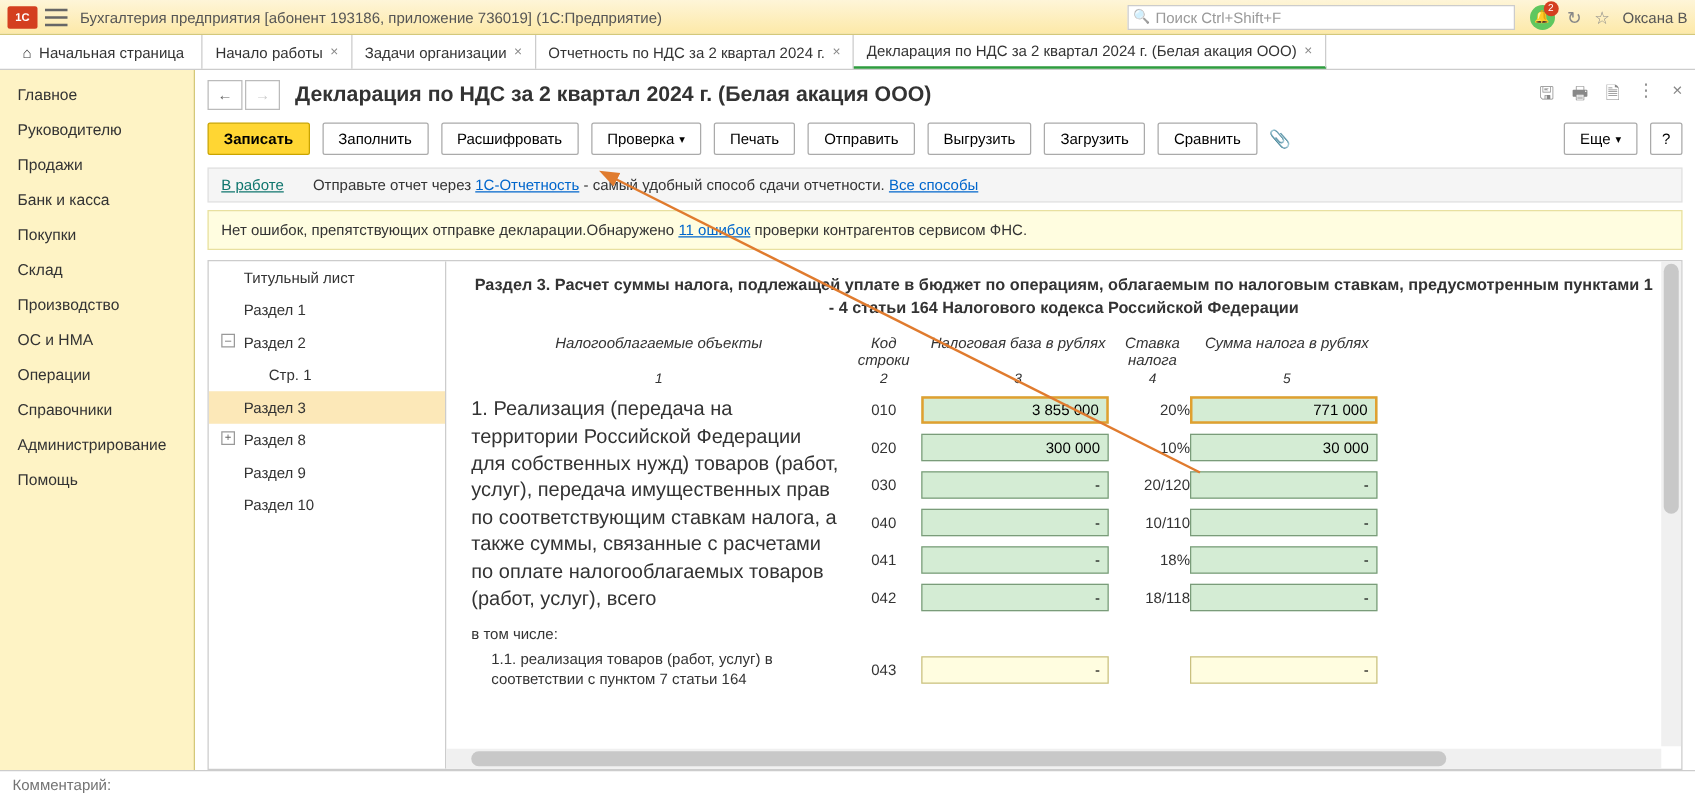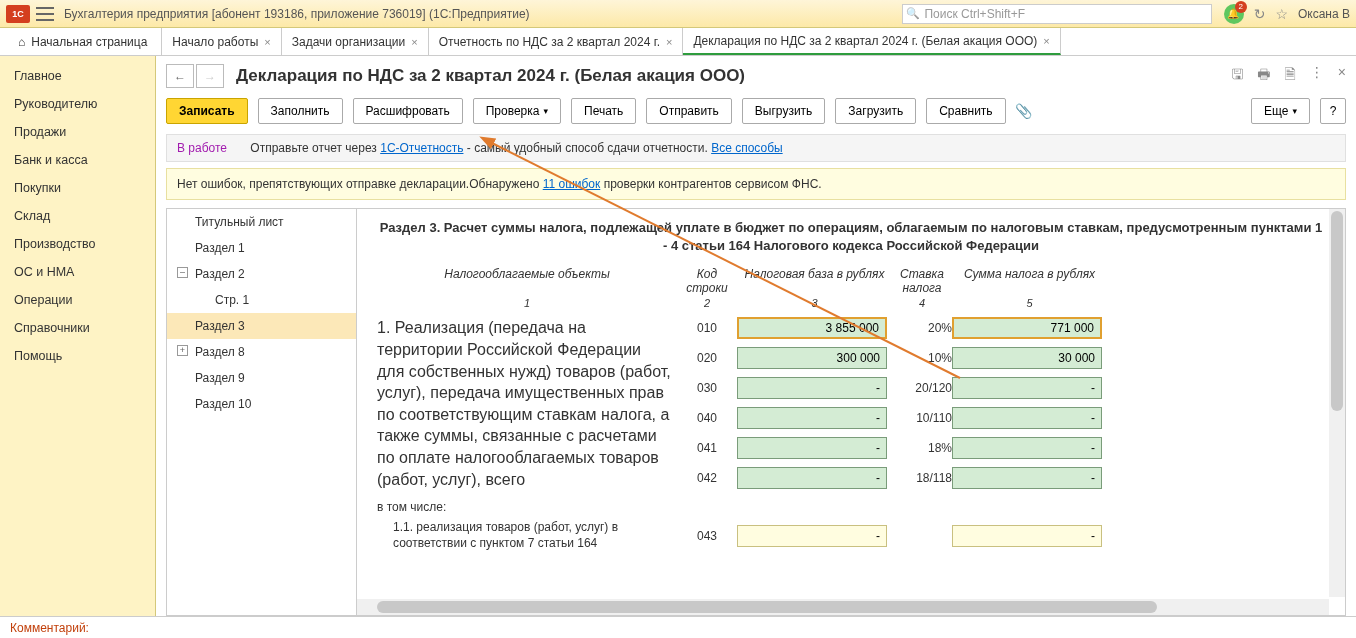--- a/index.html
+++ b/index.html
@@ -39,21 +39,21 @@
 .toolbar { display: flex; align-items: center; padding: 0 10px 10px 10px; gap: 10px; }
 .btn { height: 26px; padding: 0 12px; border: 1px solid #aaa; background: #fff; cursor: pointer; font-size: 12px; display: flex; align-items: center; border-radius: 2px; }
 .btn.primary { background: #ffd633; border-color: #c9a400; font-weight: bold; }
 .btn .caret { margin-left: 4px; font-size: 9px; }
 .toolbar-spacer { flex: 1; }
 .attach-ico { color: #999; font-size: 14px; cursor: pointer; }
 .btn-help { width: 26px; padding: 0; justify-content: center; }
 
 .status-strip { margin: 0 10px 6px 10px; background: #f5f5f5; border: 1px solid #e0e0e0; padding: 6px 10px; font-size: 12px; }
 .status-strip .lnk { color: #0066cc; text-decoration: underline; cursor: pointer; }
-.status-strip .title-lnk { color: #a21caf; margin-right: 20px; }
+.status-strip .title-lnk { text-decoration: underline; color: #0f766e; margin-right: 20px; }
 
 .warn-strip { margin: 0 10px 8px 10px; background: #fffde0; border: 1px solid #e8e0a0; padding: 8px 10px; font-size: 12px; }
 .warn-strip .lnk { color: #0066cc; text-decoration: underline; cursor: pointer; }
 
 .doc-body { flex: 1; display: flex; margin: 0 10px; border: 1px solid #ccc; overflow: hidden; }
 .sections-tree { width: 190px; border-right: 1px solid #ccc; overflow-y: auto; }
 .tree-item { padding: 6px 8px 6px 28px; cursor: pointer; font-size: 12px; position: relative; }
 .tree-item.child { padding-left: 48px; }
 .tree-item.selected { background: #fce8b8; }
 .tree-item .exp { position: absolute; left: 10px; top: 6px; width: 11px; height: 11px; border: 1px solid #999; font-size: 9px; line-height: 9px; text-align: center; color: #666; }
@@ -81,21 +81,21 @@
 
 .multirow { display: flex; }
 .rows-right { display: flex; flex-direction: column; gap: 8px; }
 .rrow { display: flex; align-items: center; }
 
 .scroll-v { position: absolute; right: 0; top: 0; bottom: 18px; width: 16px; background: #f0f0f0; }
 .scroll-v .thumb { position: absolute; left: 2px; right: 2px; top: 2px; height: 200px; background: #c8c8c8; border-radius: 6px; }
 .scroll-h { position: absolute; left: 0; right: 16px; bottom: 0; height: 16px; background: #f0f0f0; }
 .scroll-h .thumb { position: absolute; top: 2px; bottom: 2px; left: 20px; width: 780px; background: #c8c8c8; border-radius: 6px; }
 
-.comment-row { height: 22px; border-top: 1px solid #ccc; display: flex; align-items: center; padding: 0 10px; font-size: 12px; color: #c2410c; }
+.comment-row { height: 22px; border-top: 1px solid #ccc; display: flex; align-items: center; padding: 0 10px; font-size: 12px; color: #737373; }
 
 .arrow-annot { position: absolute; pointer-events: none; z-index: 50; }
 </style>
 </head>
 <body>
 
 <div class="titlebar">
   <div class="logo-1c">1C</div>
   <div class="hamburger">
       <span></span>
@@ -144,20 +144,21 @@
     <div class="sidebar-item">Главное</div>
     <div class="sidebar-item">Руководителю</div>
     <div class="sidebar-item">Продажи</div>
     <div class="sidebar-item">Банк и касса</div>
     <div class="sidebar-item">Покупки</div>
     <div class="sidebar-item">Склад</div>
     <div class="sidebar-item">Производство</div>
     <div class="sidebar-item">ОС и НМА</div>
     <div class="sidebar-item">Операции</div>
     <div class="sidebar-item">Справочники</div>
+    <div class="sidebar-item">Администрирование</div>
     <div class="sidebar-item">Помощь</div>
   </div>
 
   <div class="content">
     <div class="page-header">
       <div class="nav-btn">←</div>
       <div class="nav-btn disabled">→</div>
       <div class="page-title">Декларация по НДС за 2 квартал 2024 г. (Белая акация ООО)</div>
       <div class="header-right">
         <span class="tb-ico">🖫</span>

